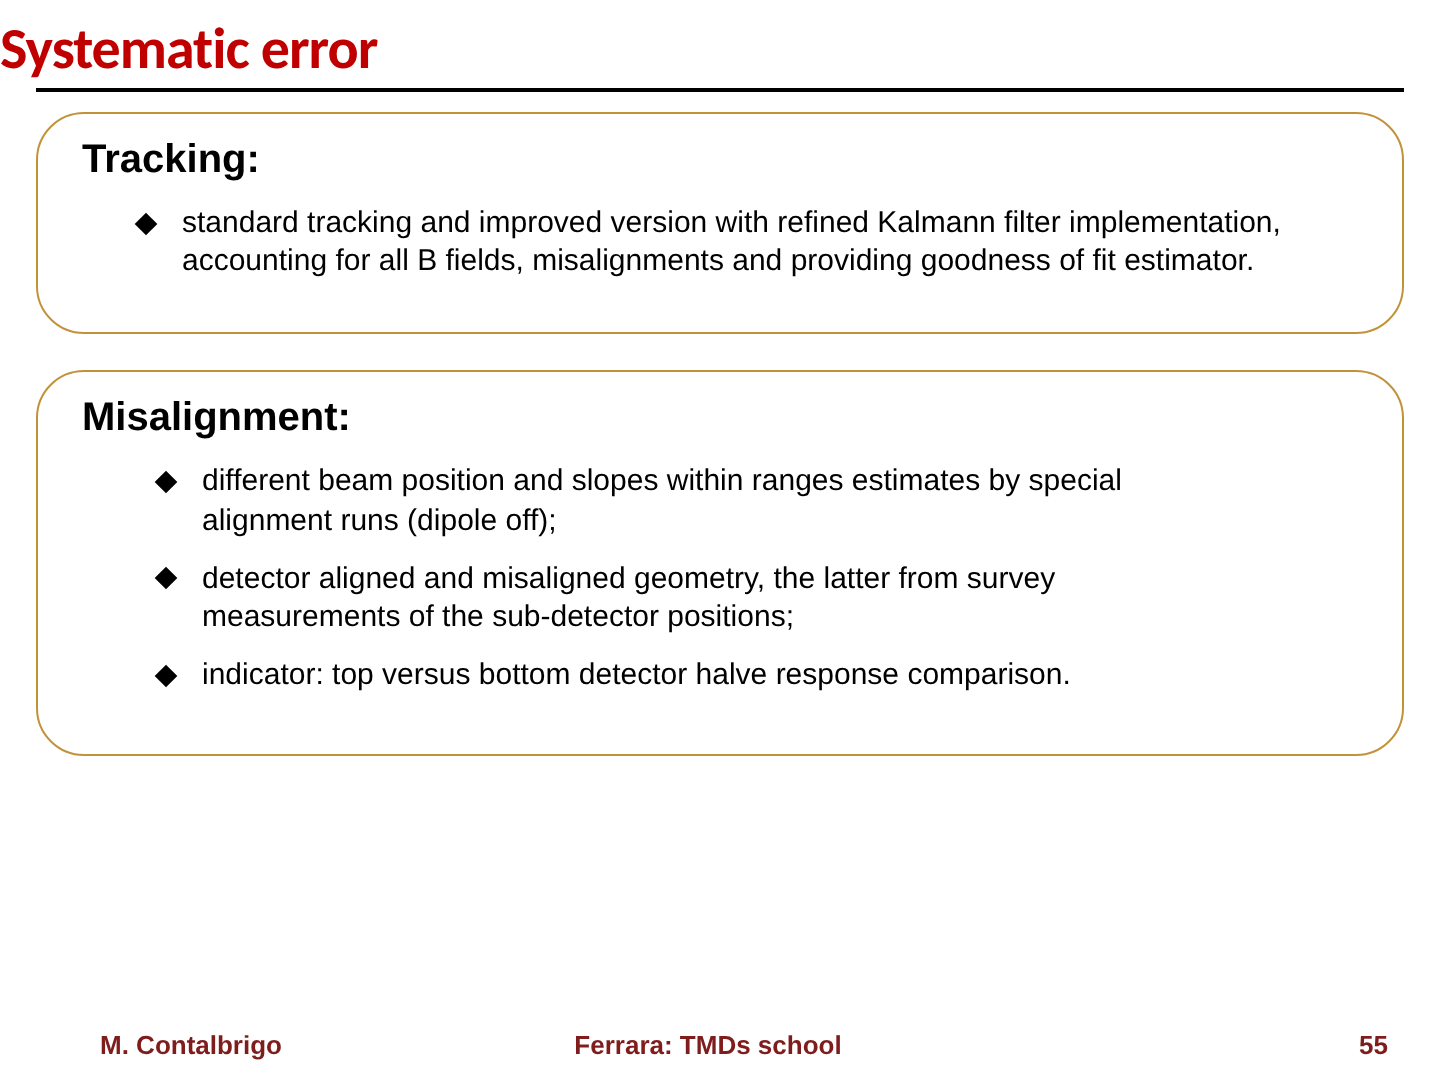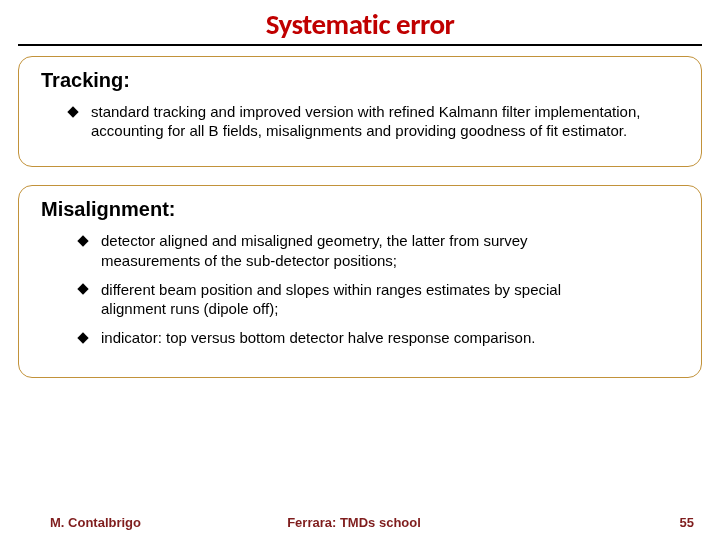--- a/index.html
+++ b/index.html
@@ -3,32 +3,32 @@
 <meta charset="utf-8">
 <style>
   * { box-sizing: border-box; margin: 0; padding: 0; }
   html, body { width: 720px; height: 540px; font-family: Arial, Helvetica, sans-serif; background: #fff; color: #000; }
   .slide { position: relative; width: 720px; height: 540px; padding: 0; }
   .title {
     font-family: "Trebuchet MS", "Calibri", sans-serif;
     font-weight: 700;
     font-size: 29px;
     color: #c00000;
-    text-align: center;
+    text-align: left;
     letter-spacing: -0.5px;
     padding: 6px 0 2px 0;
   }
   .title-rule {
     border: none;
     border-top: 2px solid #000;
     margin: 0 18px 0 18px;
   }
   .box {
     border: 1px solid #c2923a;
-    border-radius: 14px;
+    border-radius: 24px;
     margin: 10px 18px 0 18px;
     padding: 12px 22px 16px 22px;
   }
   .box-head {
     display: flex;
     align-items: baseline;
     gap: 34px;
     margin-bottom: 10px;
   }
   .box-label {
@@ -92,22 +92,22 @@
     <ul class="bullets">
       <li>standard tracking and improved version with refined Kalmann filter implementation, accounting for all B fields, misalignments and providing goodness of fit estimator.</li>
     </ul>
   </div>
 
   <div class="box box2">
     <div class="box-head">
       <span class="box-label">Misalignment:</span>
     </div>
     <ul class="bullets">
+      <li>different beam position and slopes within ranges estimates by special alignment runs (dipole off);</li>
       <li>detector aligned and misaligned geometry, the latter from survey measurements of the sub-detector positions;</li>
-      <li>different beam position and slopes within ranges estimates by special alignment runs (dipole off);</li>
       <li>indicator: top versus bottom detector halve response comparison.</li>
     </ul>
   </div>
 
   <div class="footer">
     <span>M. Contalbrigo</span>
     <span class="center">Ferrara: TMDs school</span>
     <span class="right">55</span>
   </div>
 

